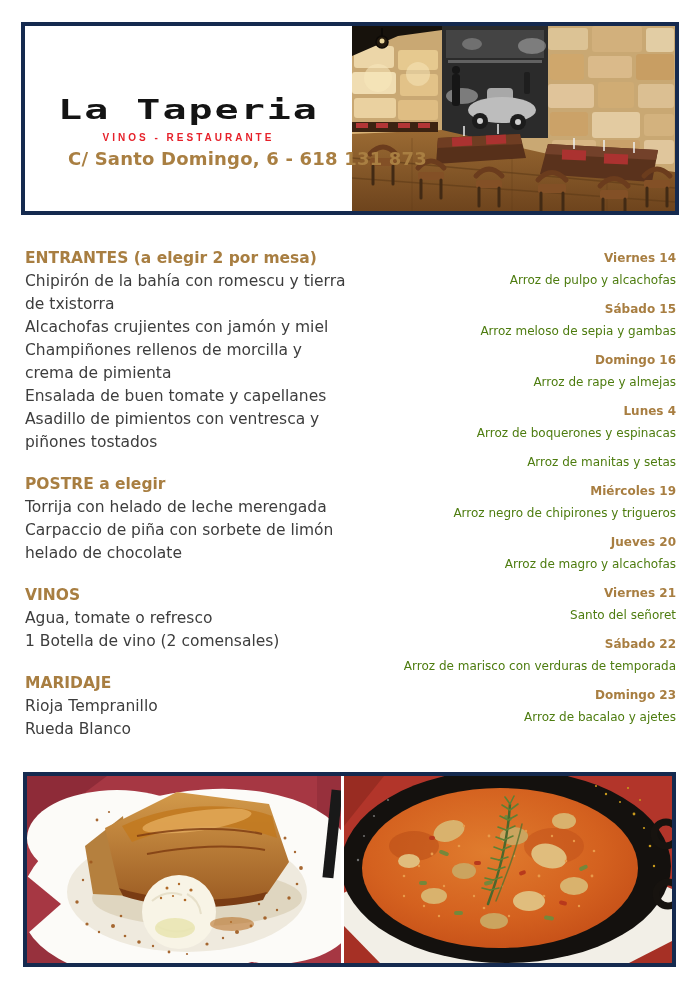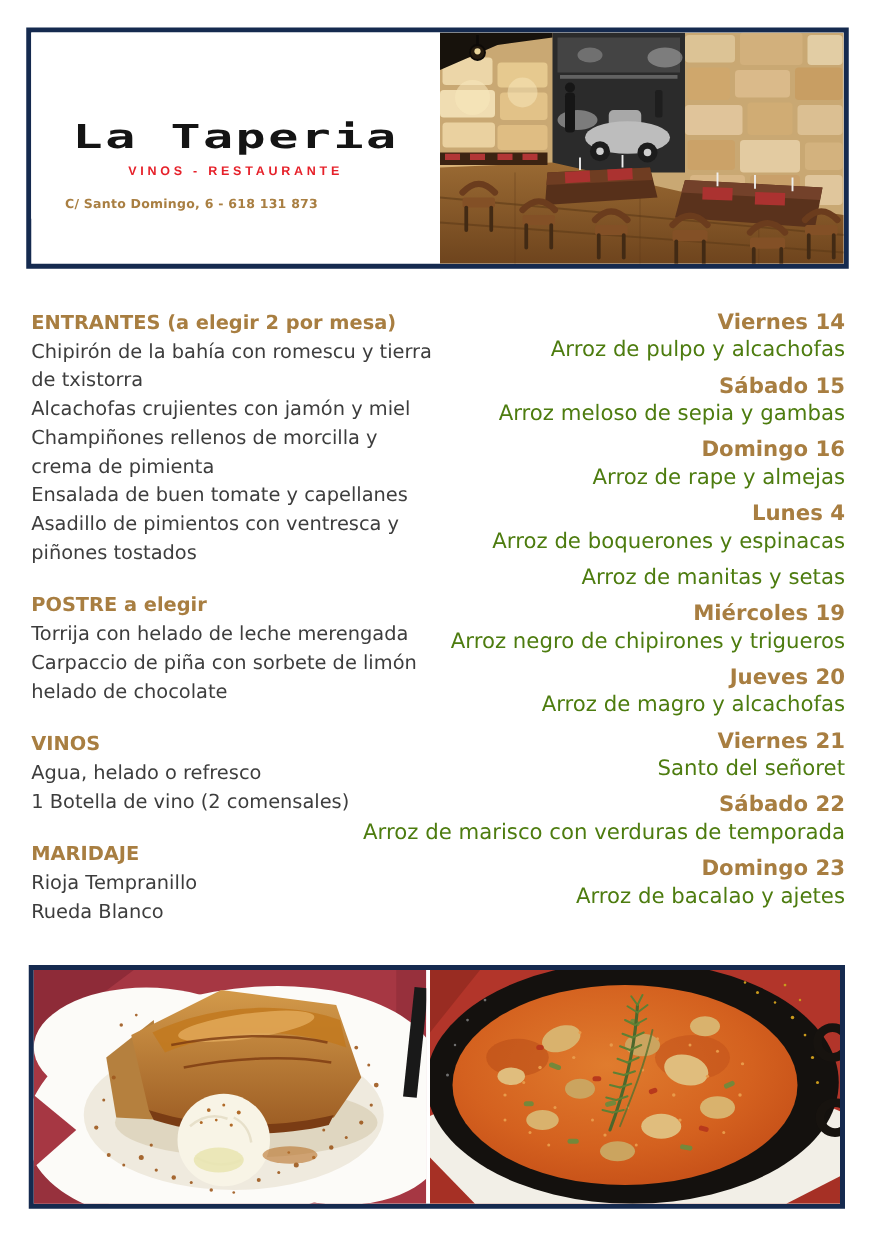--- a/index.html
+++ b/index.html
@@ -9,33 +9,33 @@
   
   .header-box{position:absolute;left:21px;top:22px;width:650px;height:185px;
               border:4px solid #152a4f;display:flex;background:#ffffff;}
   .header-left{position:relative;width:327px;height:149px;background:#ffffff;}
   .logo{position:absolute;top:62px;left:0;width:100%;text-align:center;}
   .logo-title{font-family:"DejaVu Sans Mono", monospace;font-weight:bold;font-size:40px;
               line-height:44px;letter-spacing:2px;color:#141414;
               transform:scaleY(0.66);transform-origin:center;white-space:nowrap;}
   .logo-subtitle{margin-top:0px;color:#e6212a;font-size:10px;font-weight:bold;
                  letter-spacing:3px;font-family:"Liberation Sans", sans-serif;}
-  .address{position:absolute;left:27px;bottom:6px;color:#a97f42;font-size:10px;
+  .address{position:absolute;left:43px;bottom:6px;color:#a97f42;font-size:18px;
            font-weight:bold;letter-spacing:0.2px;white-space:nowrap;}
   .header-photo{width:323px;height:185px;overflow:hidden;}
 
   
   .menu-left{position:absolute;left:25px;top:247px;width:345px;color:#3d3d3d;
              font-size:15.5px;line-height:23px;}
   .menu-section{margin-bottom:19px;}
   .section-heading{color:#a87e41;font-weight:600;white-space:nowrap;}
   .item-line{white-space:nowrap;}
 
   .menu-right{position:absolute;right:24px;top:247px;width:430px;text-align:right;
-              font-size:17px;line-height:22px;}
+              font-size:12px;line-height:22px;}
   .day-group{margin-bottom:7px;}
   .day-heading{color:#a87e41;font-weight:600;white-space:nowrap;}
   .day-dish{color:#4d7c0f;white-space:nowrap;}
 
   
   .photos-box{position:absolute;left:23px;top:772px;width:645px;height:187px;
               border:4px solid #152a4f;background:#ffffff;display:flex;gap:3px;}
   .photos-box svg{display:block;height:187px;}
 </style>
 </head>
@@ -192,21 +192,21 @@
       <div class="item-line">piñones tostados</div>
     </div>
     <div class="menu-section">
       <div class="section-heading">POSTRE a elegir</div>
       <div class="item-line">Torrija con helado de leche merengada</div>
       <div class="item-line">Carpaccio de piña con sorbete de limón</div>
       <div class="item-line">helado de chocolate</div>
     </div>
     <div class="menu-section">
       <div class="section-heading">VINOS</div>
-      <div class="item-line">Agua, helado o refresco</div>
+      <div class="item-line">Agua, tomate o refresco</div>
       <div class="item-line">1 Botella de vino (2 comensales)</div>
     </div>
     <div class="menu-section">
       <div class="section-heading">MARIDAJE</div>
       <div class="item-line">Rioja Tempranillo</div>
       <div class="item-line">Rueda Blanco</div>
     </div>
   </div>
 
   <div class="menu-right">

